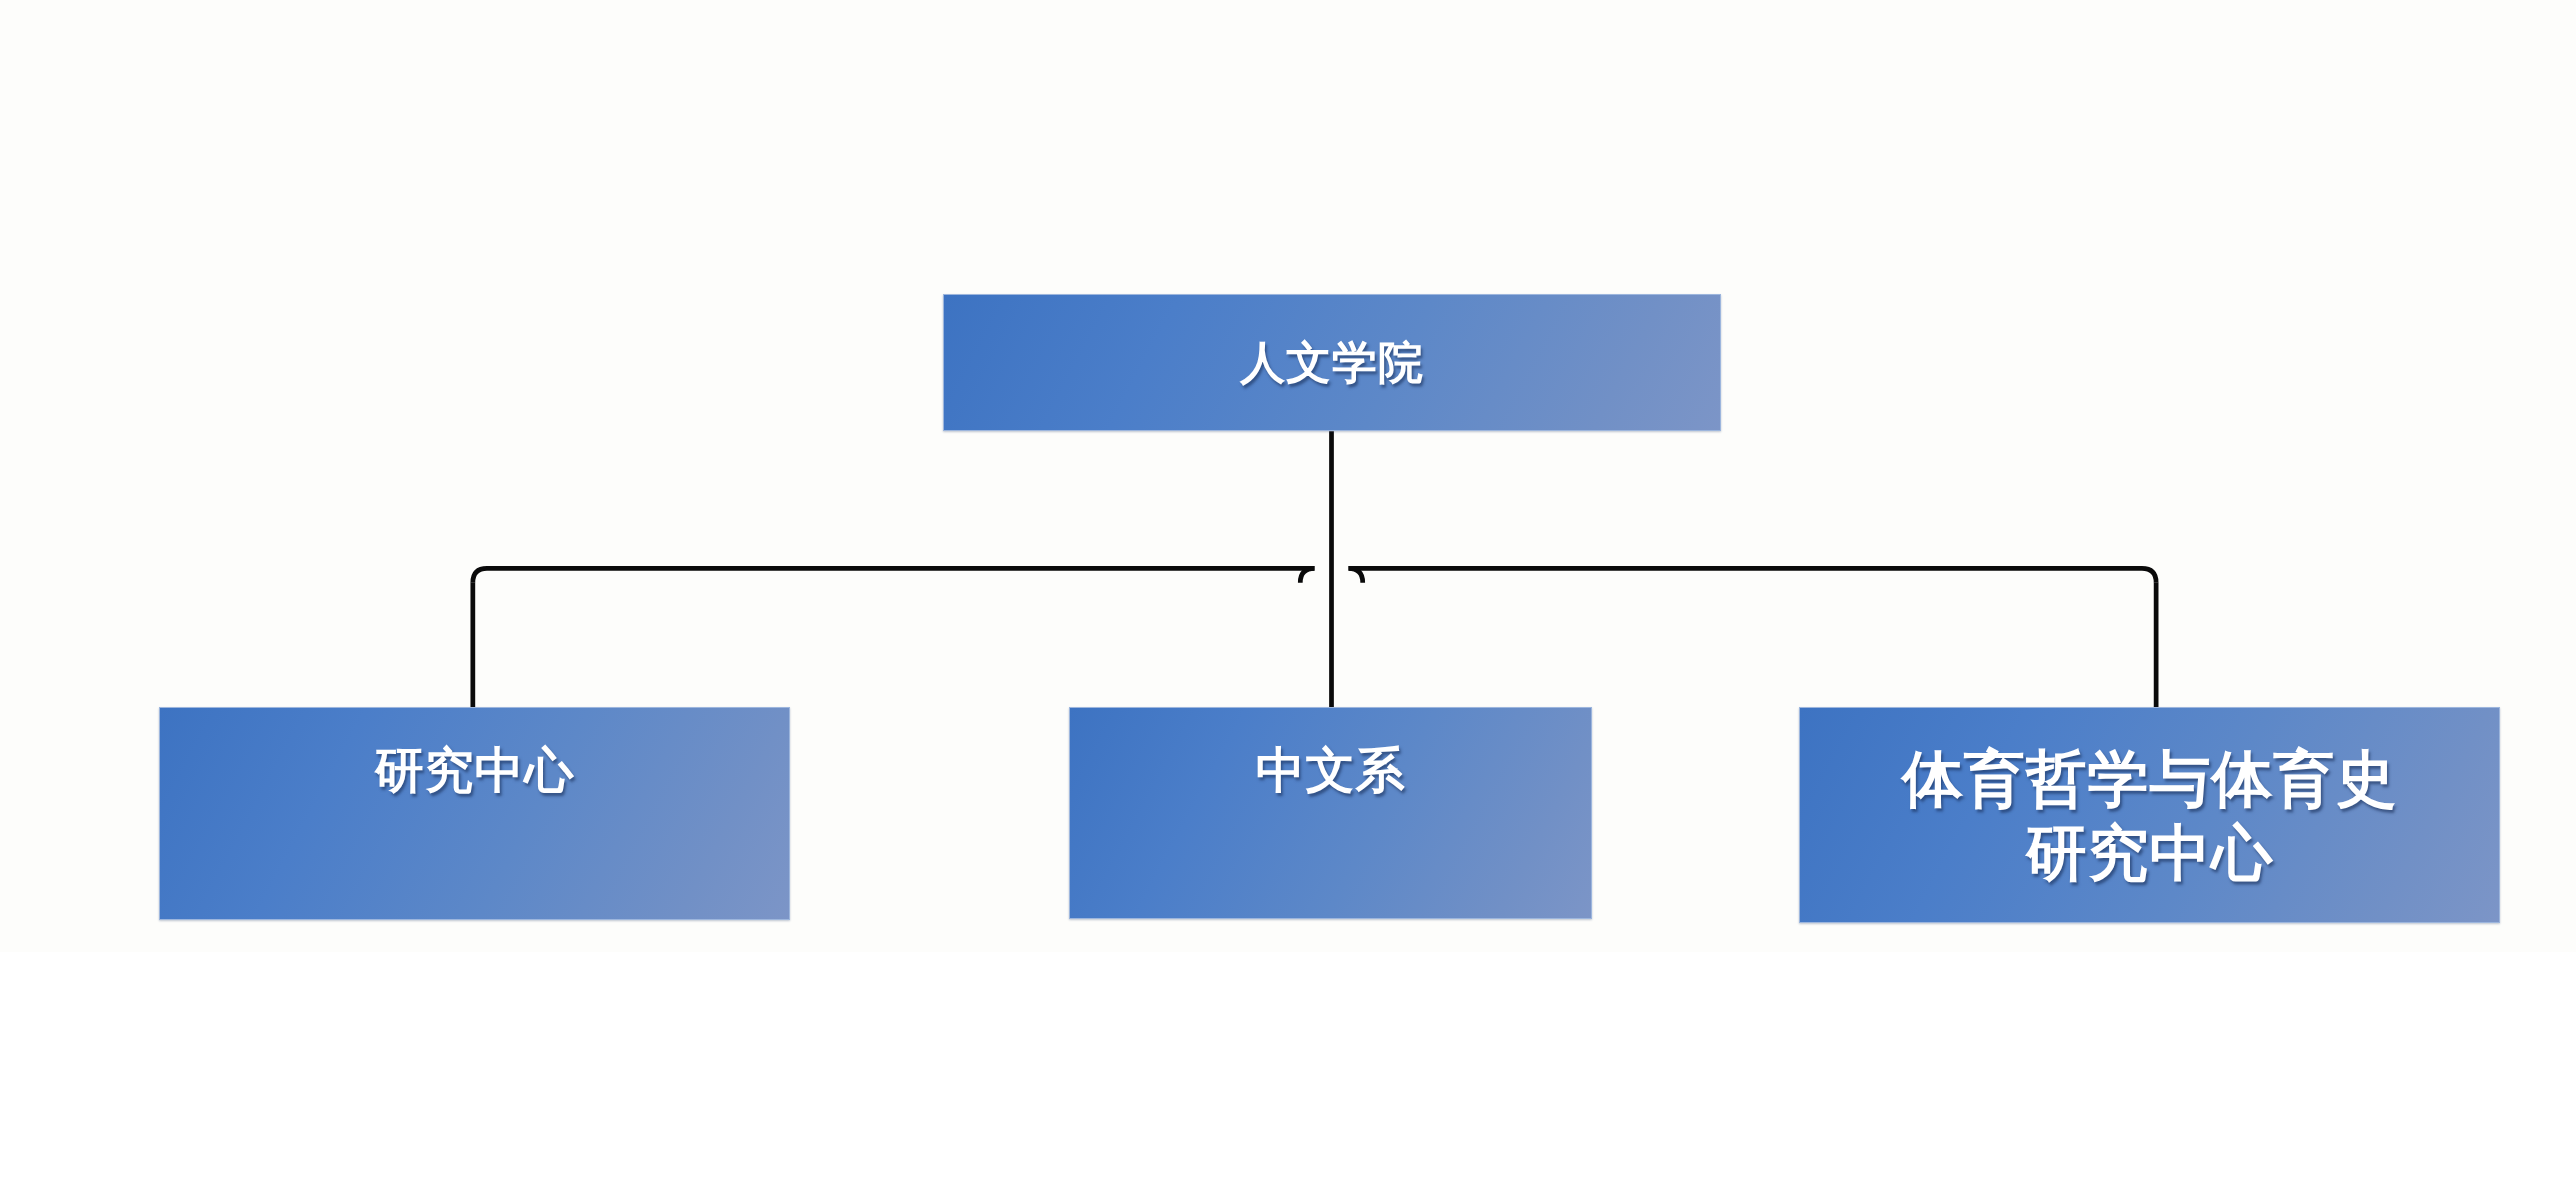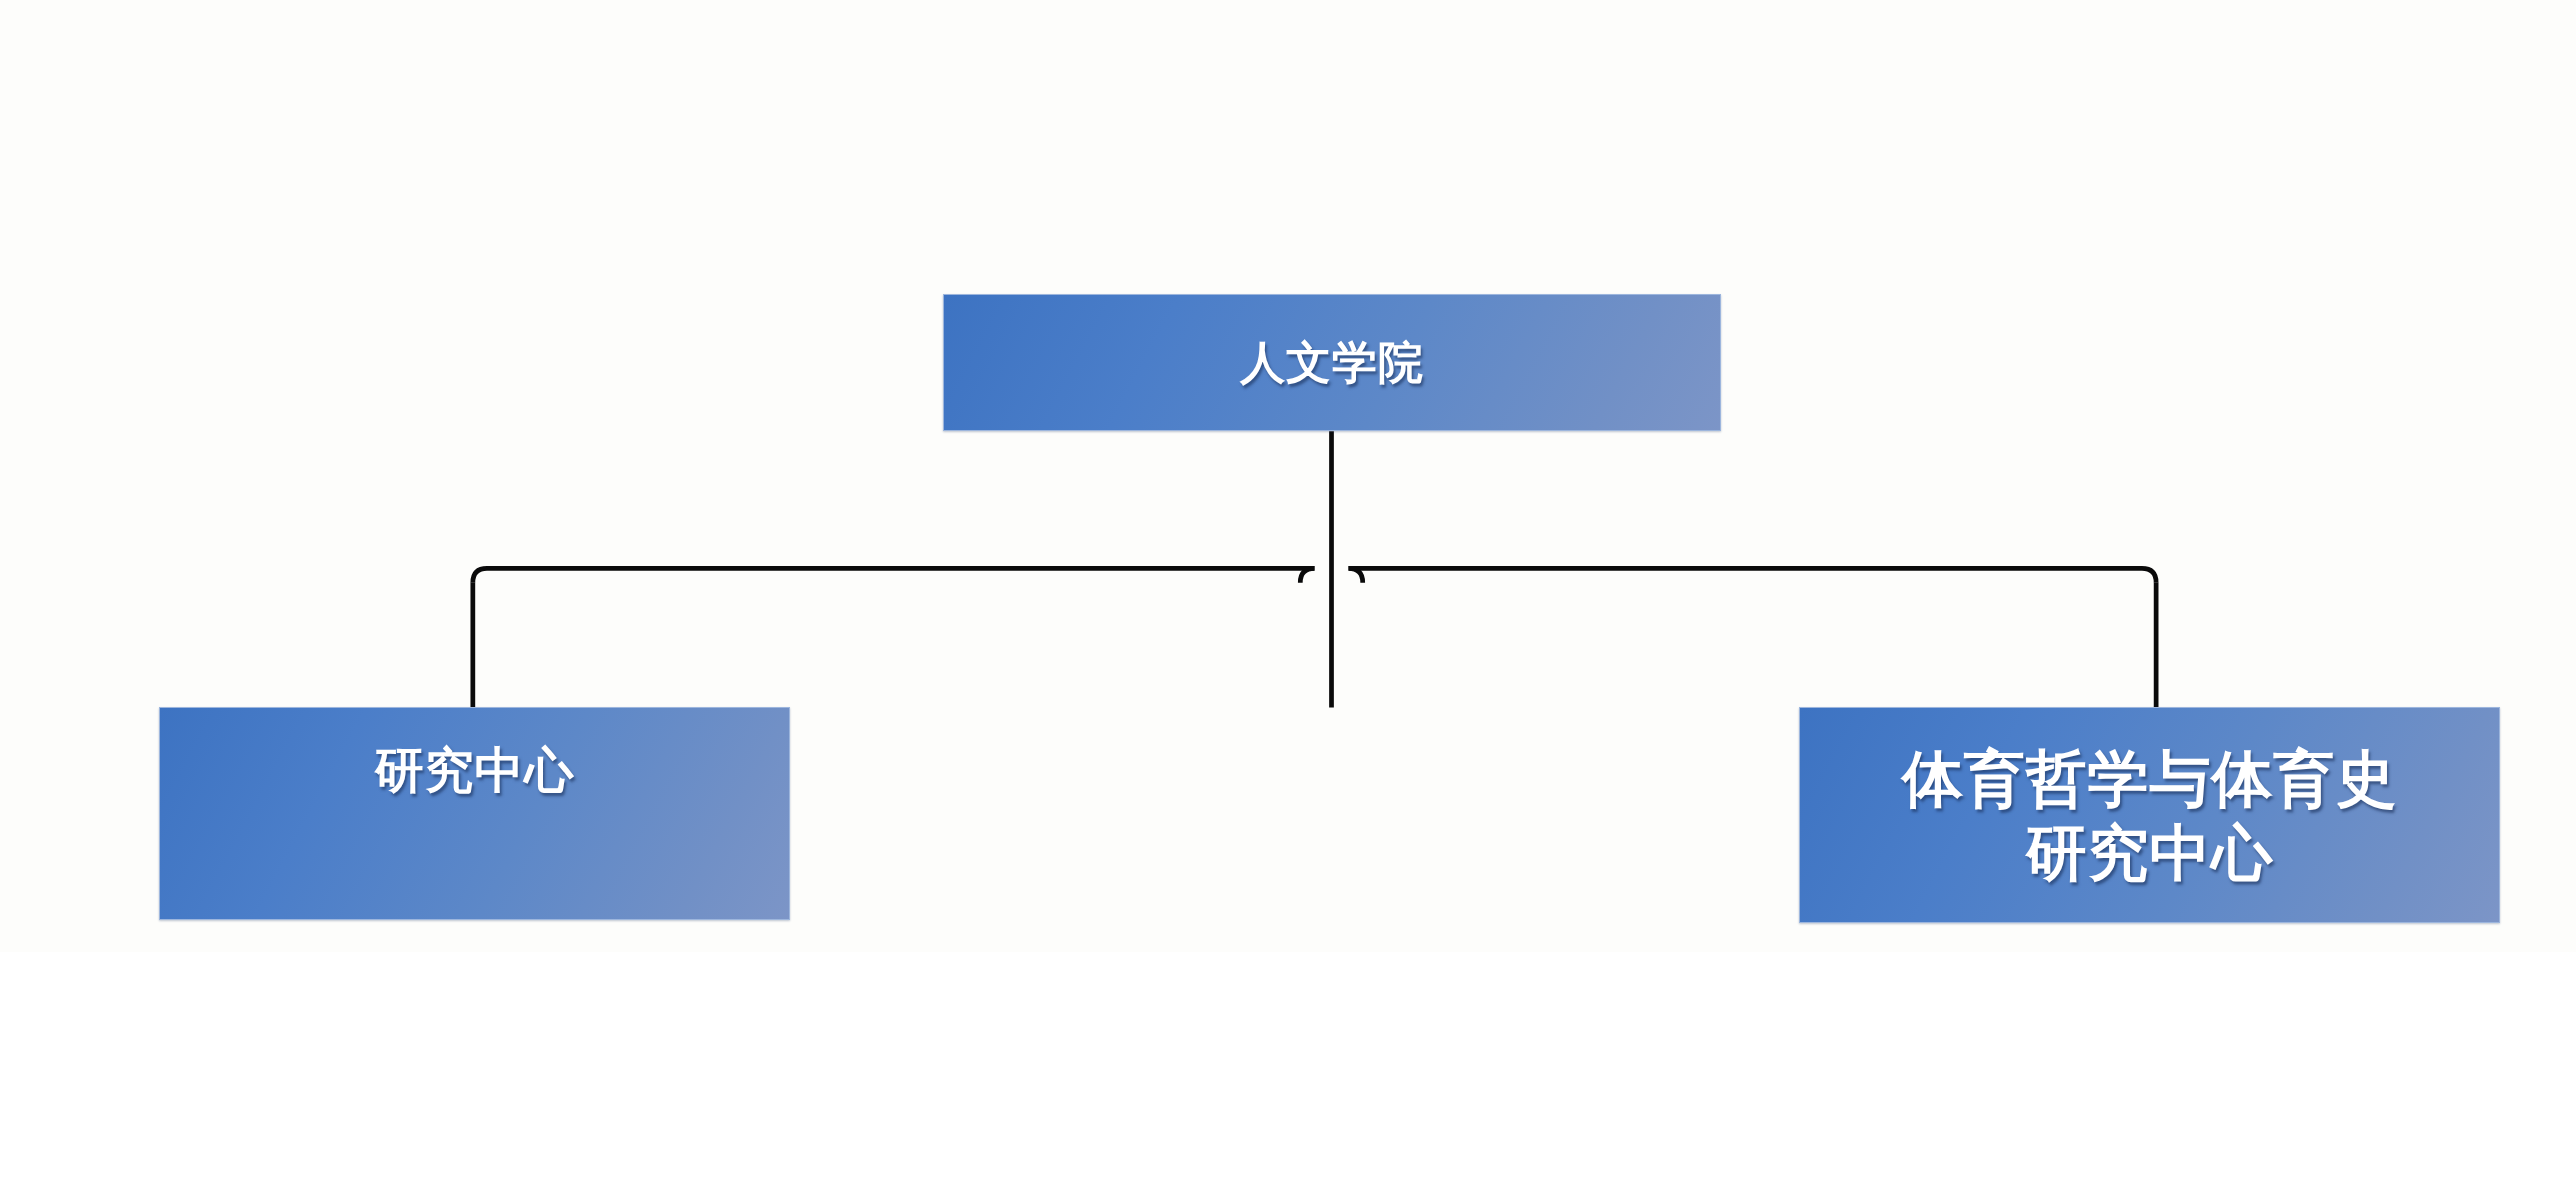--- a/index.html
+++ b/index.html
@@ -98,20 +98,23 @@
   </svg>
 
   <div id="node-root" class="node">
     <span class="node-label">人文学院</span>
   </div>
 
   <div id="node-child-0" class="node node-child">
     <span class="node-label">研究中心</span>
   </div>
 
+  <div id="node-child-1" class="node node-child">
+    <span class="node-label">中文系</span>
+  </div>
 
   <div id="node-child-2" class="node node-child">
     <span class="node-label">体育哲学与体育史
 研究中心</span>
   </div>
 
 </div>
 
 
 </body></html>

